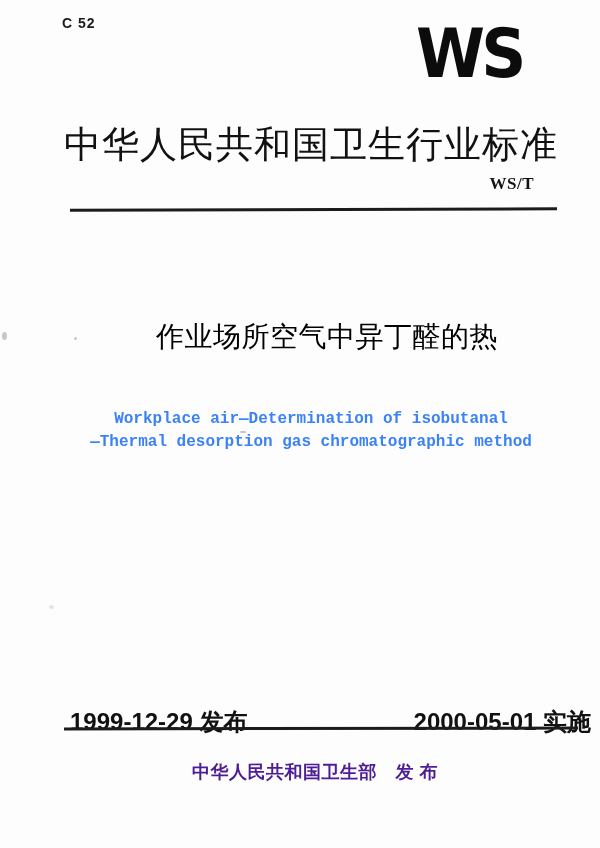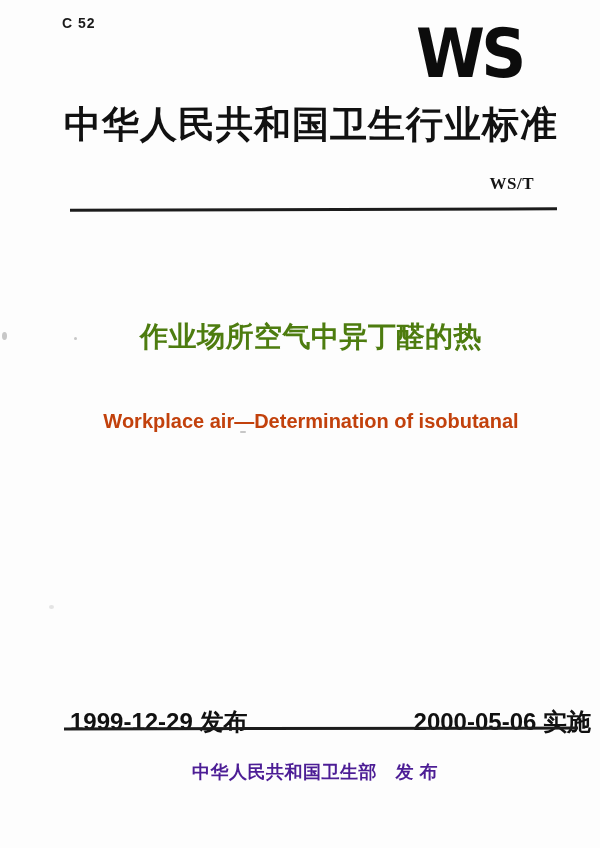--- a/index.html
+++ b/index.html
@@ -31,25 +31,25 @@
     font-size: 68px;
     line-height: 1;
     font-weight: 900;
     letter-spacing: -4px;
     transform: scaleX(0.92);
     transform-origin: left top;
     color: #0c0c0c;
     font-family: "DejaVu Sans", "Liberation Sans", sans-serif;
   }
   .org-title {
-    left: 311px; top: 100px;
+    left: 311px; top: 120px;
     transform: translateX(-50%);
     white-space: nowrap;
     font-size: 37px;
-    font-weight: 700;
+    font-weight: 400;
     letter-spacing: 1px;
     color: #111;
   }
   .std-code {
     right: 66px; top: 174px;
     display: flex;
     align-items: baseline;
     gap: 16px;
     white-space: nowrap;
   }
@@ -71,38 +71,38 @@
   }
   .rule-header {
     left: 70px; top: 208px; width: 487px;
     transform: rotate(-0.15deg);
   }
   .rule-footer {
     left: 64px; top: 727px; width: 514px;
     transform: rotate(-0.1deg);
   }
   .title-zh {
-    left: 311px;
+    left: 327px;
     transform: translateX(-50%);
     white-space: nowrap;
     font-size: 28px;
-    font-weight: 700;
+    font-weight: 400;
     letter-spacing: 0.5px;
-    color: #4d7c0f;
+    color: #000000;
   }
   .title-zh.l1 { top: 318px; }
   .title-zh.l2 { top: 356px; }
   .title-en {
     left: 311px;
     transform: translateX(-50%);
     white-space: nowrap;
-    font-family: Liberation Sans, sans-serif;
-    font-size: 20px;
+    font-family: Liberation Mono, monospace;
+    font-size: 16px;
     font-weight: 700;
-    color: #c2410c;
+    color: #3b82f6;
   }
   .title-en.l1 { top: 410px; }
   .title-en.l2 { top: 433px; }
   .date {
     top: 706px;
     font-size: 24px;
     font-weight: 700;
     white-space: nowrap;
     color: #111;
   }
@@ -139,24 +139,25 @@
     <span class="prefix">WS/T</span>
   </div>
 
   <div class="abs rule rule-header"></div>
 
   <div class="abs title-zh l1">作业场所空气中异丁醛的热</div>
 
 
   <div class="abs title-en l1">Workplace air—Determination of isobutanal</div>
 
+  <div class="abs title-en l2">—Thermal desorption gas chromatographic method</div>
 
   <div class="abs date issue">1999-12-29 发布</div>
 
-  <div class="abs date impl">2000-05-06 实施</div>
+  <div class="abs date impl">2000-05-01 实施</div>
 
   <div class="abs rule rule-footer"></div>
 
   <div class="abs publisher">中华人民共和国卫生部　发 布</div>
 
   <div class="speck s1"></div>
   <div class="speck s2"></div>
   <div class="speck s3"></div>
   <div class="speck s4"></div>
 

